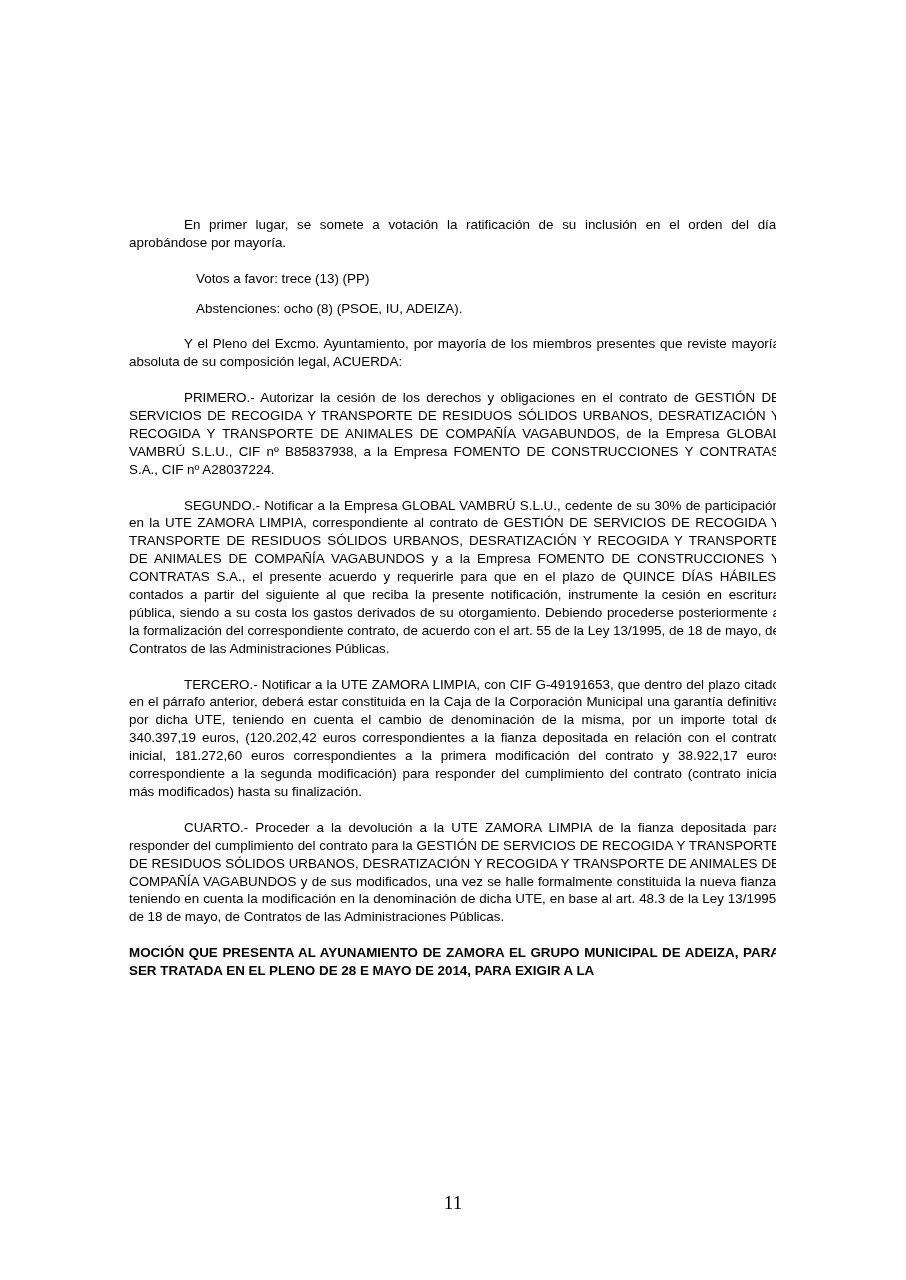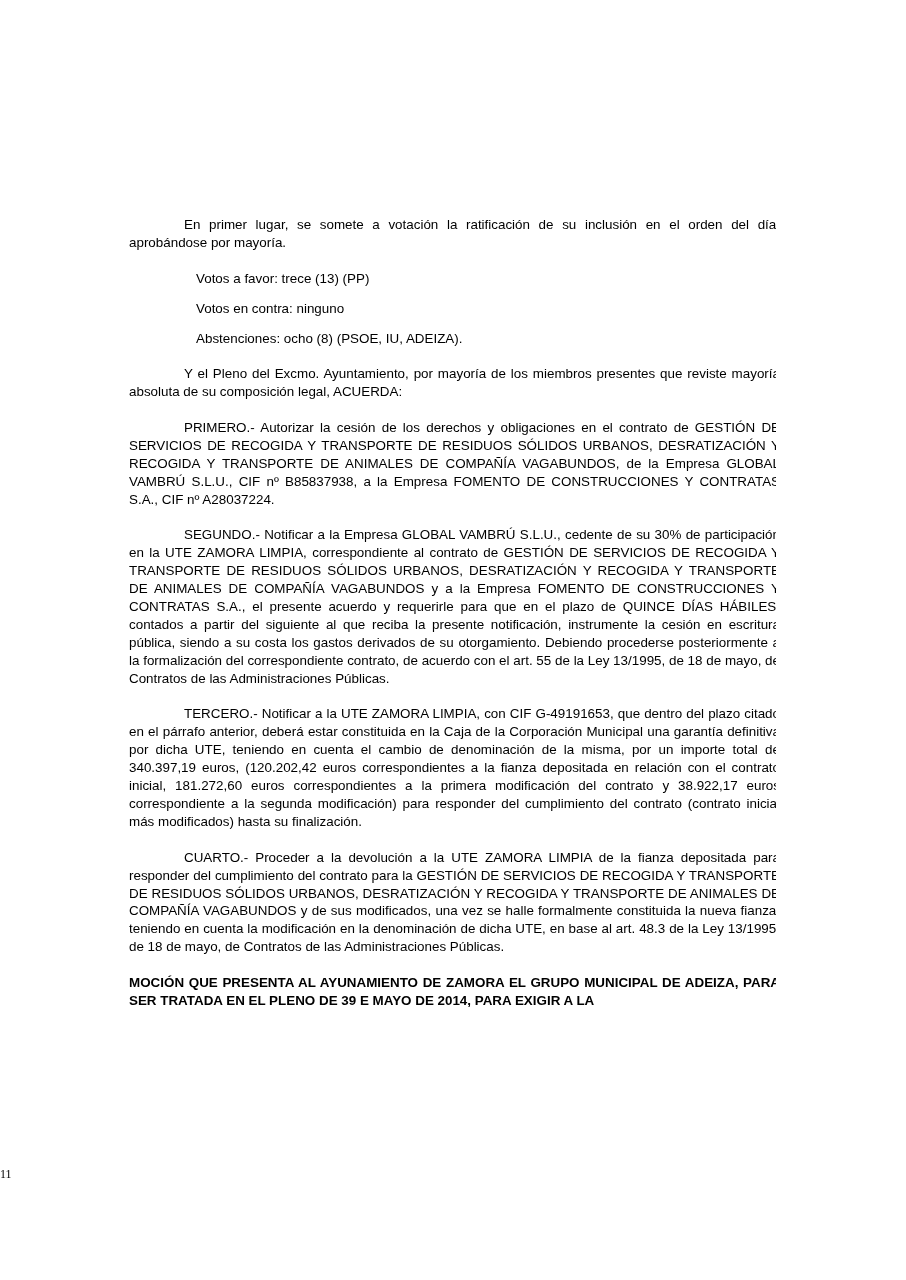--- a/index.html
+++ b/index.html
@@ -45,52 +45,52 @@
     text-decoration: underline;
   }
   p.motion {
     margin: 0;
     font-weight: bold;
     text-align: justify;
     text-indent: 0;
   }
   .page-footer {
     position: absolute;
-    top: 1166px;
+    top: 1194px;
     left: 0;
     width: 906px;
+    text-align: center;
     font-family: "Liberation Serif", "DejaVu Serif", serif;
-    font-size: 12px;
+    font-size: 19px;
   }
 </style>
 </head>
 <body>
 
 <div class="page">
   <div class="content">
 
     <p class="para">En primer lugar, se somete a votación la ratificación de su inclusión en el orden del día, aprobándose por mayoría.</p>
 
 
     <div class="votes">
       <div>Votos a favor: trece (13) (PP)</div>
-      <div>Votos en contra: ninguno</div>
       <div>Abstenciones: ocho (8) (PSOE, IU, ADEIZA).</div>
     </div>
 
     <p class="para">Y el Pleno del Excmo. Ayuntamiento, por mayoría de los miembros presentes que reviste mayoría absoluta de su composición legal, ACUERDA:</p>
 
     <p class="para">PRIMERO.- Autorizar la cesión de los derechos y obligaciones en el contrato de GESTIÓN DE SERVICIOS DE RECOGIDA Y TRANSPORTE DE RESIDUOS SÓLIDOS URBANOS, DESRATIZACIÓN Y RECOGIDA Y TRANSPORTE DE ANIMALES DE COMPAÑÍA VAGABUNDOS, de la Empresa GLOBAL VAMBRÚ S.L.U., CIF nº B85837938, a la Empresa FOMENTO DE CONSTRUCCIONES Y CONTRATAS S.A., CIF nº A28037224.</p>
 
     <p class="para">SEGUNDO.- Notificar a la Empresa GLOBAL VAMBRÚ S.L.U., cedente de su 30% de participación en la UTE ZAMORA LIMPIA, correspondiente al contrato de GESTIÓN DE SERVICIOS DE RECOGIDA Y TRANSPORTE DE RESIDUOS SÓLIDOS URBANOS, DESRATIZACIÓN Y RECOGIDA Y TRANSPORTE DE ANIMALES DE COMPAÑÍA VAGABUNDOS y a la Empresa FOMENTO DE CONSTRUCCIONES Y CONTRATAS S.A., el presente acuerdo y requerirle para que en el plazo de QUINCE DÍAS HÁBILES, contados a partir del siguiente al que reciba la presente notificación, instrumente la cesión en escritura pública, siendo a su costa los gastos derivados de su otorgamiento. Debiendo procederse posteriormente a la formalización del correspondiente contrato, de acuerdo con el art. 55 de la Ley 13/1995, de 18 de mayo, de Contratos de las Administraciones Públicas.</p>
 
     <p class="para">TERCERO.- Notificar a la UTE ZAMORA LIMPIA, con CIF G-49191653, que dentro del plazo citado en el párrafo anterior, deberá estar constituida en la Caja de la Corporación Municipal una garantía definitiva por dicha UTE, teniendo en cuenta el cambio de denominación de la misma, por un importe total de 340.397,19 euros, (120.202,42 euros correspondientes a la fianza depositada en relación con el contrato inicial, 181.272,60 euros correspondientes a la primera modificación del contrato y 38.922,17 euros correspondiente a la segunda modificación) para responder del cumplimiento del contrato (contrato inicial más modificados) hasta su finalización.</p>
 
     <p class="para">CUARTO.- Proceder a la devolución a la UTE ZAMORA LIMPIA de la fianza depositada para responder del cumplimiento del contrato para la GESTIÓN DE SERVICIOS DE RECOGIDA Y TRANSPORTE DE RESIDUOS SÓLIDOS URBANOS, DESRATIZACIÓN Y RECOGIDA Y TRANSPORTE DE ANIMALES DE COMPAÑÍA VAGABUNDOS y de sus modificados, una vez se halle formalmente constituida la nueva fianza, teniendo en cuenta la modificación en la denominación de dicha UTE, en base al art. 48.3 de la Ley 13/1995, de 18 de mayo, de Contratos de las Administraciones Públicas.</p>
 
 
 
-    <p class="motion">MOCIÓN QUE PRESENTA AL AYUNAMIENTO DE ZAMORA EL GRUPO MUNICIPAL DE ADEIZA, PARA SER TRATADA EN EL PLENO DE 39 E MAYO DE 2014, PARA EXIGIR A LA</p>
+    <p class="motion">MOCIÓN QUE PRESENTA AL AYUNAMIENTO DE ZAMORA EL GRUPO MUNICIPAL DE ADEIZA, PARA SER TRATADA EN EL PLENO DE 28 E MAYO DE 2014, PARA EXIGIR A LA</p>
 
   </div>
 
   <div class="page-footer">11</div>
 </div>
 
 </body></html>

